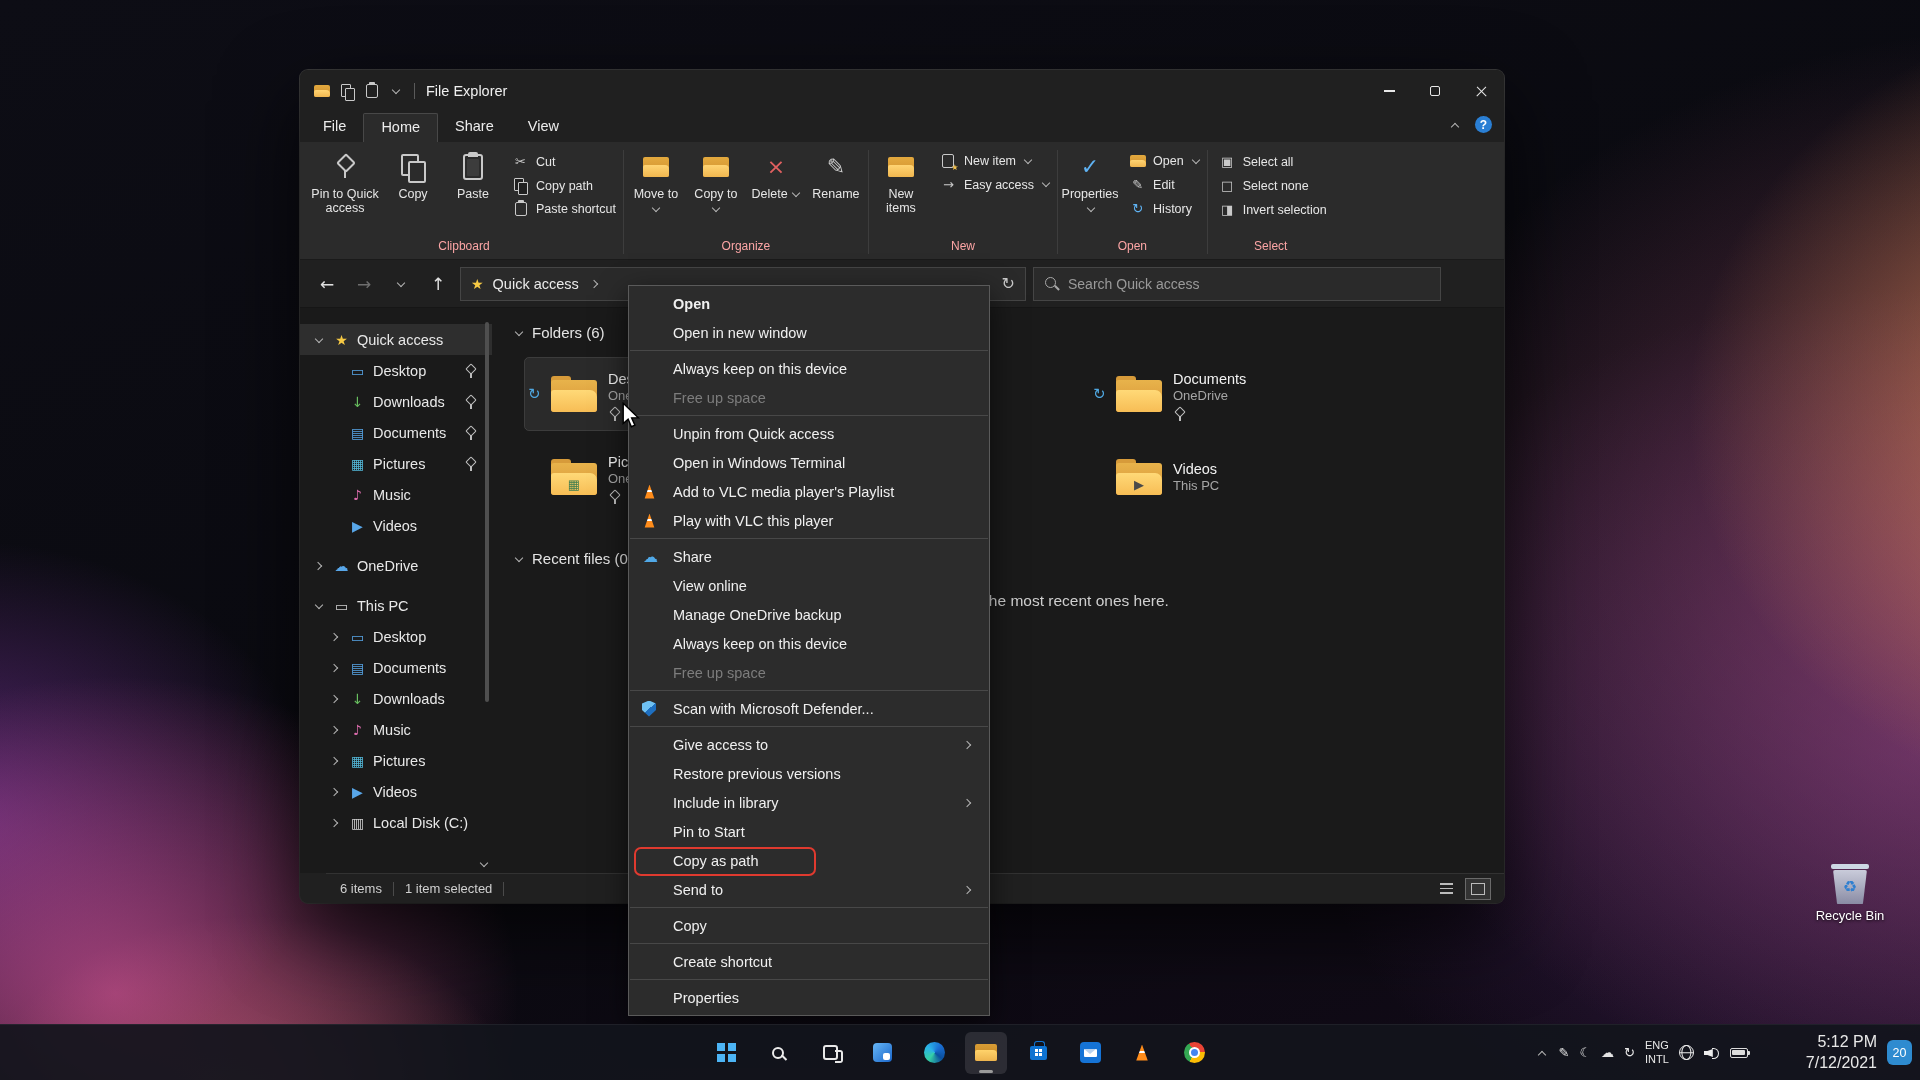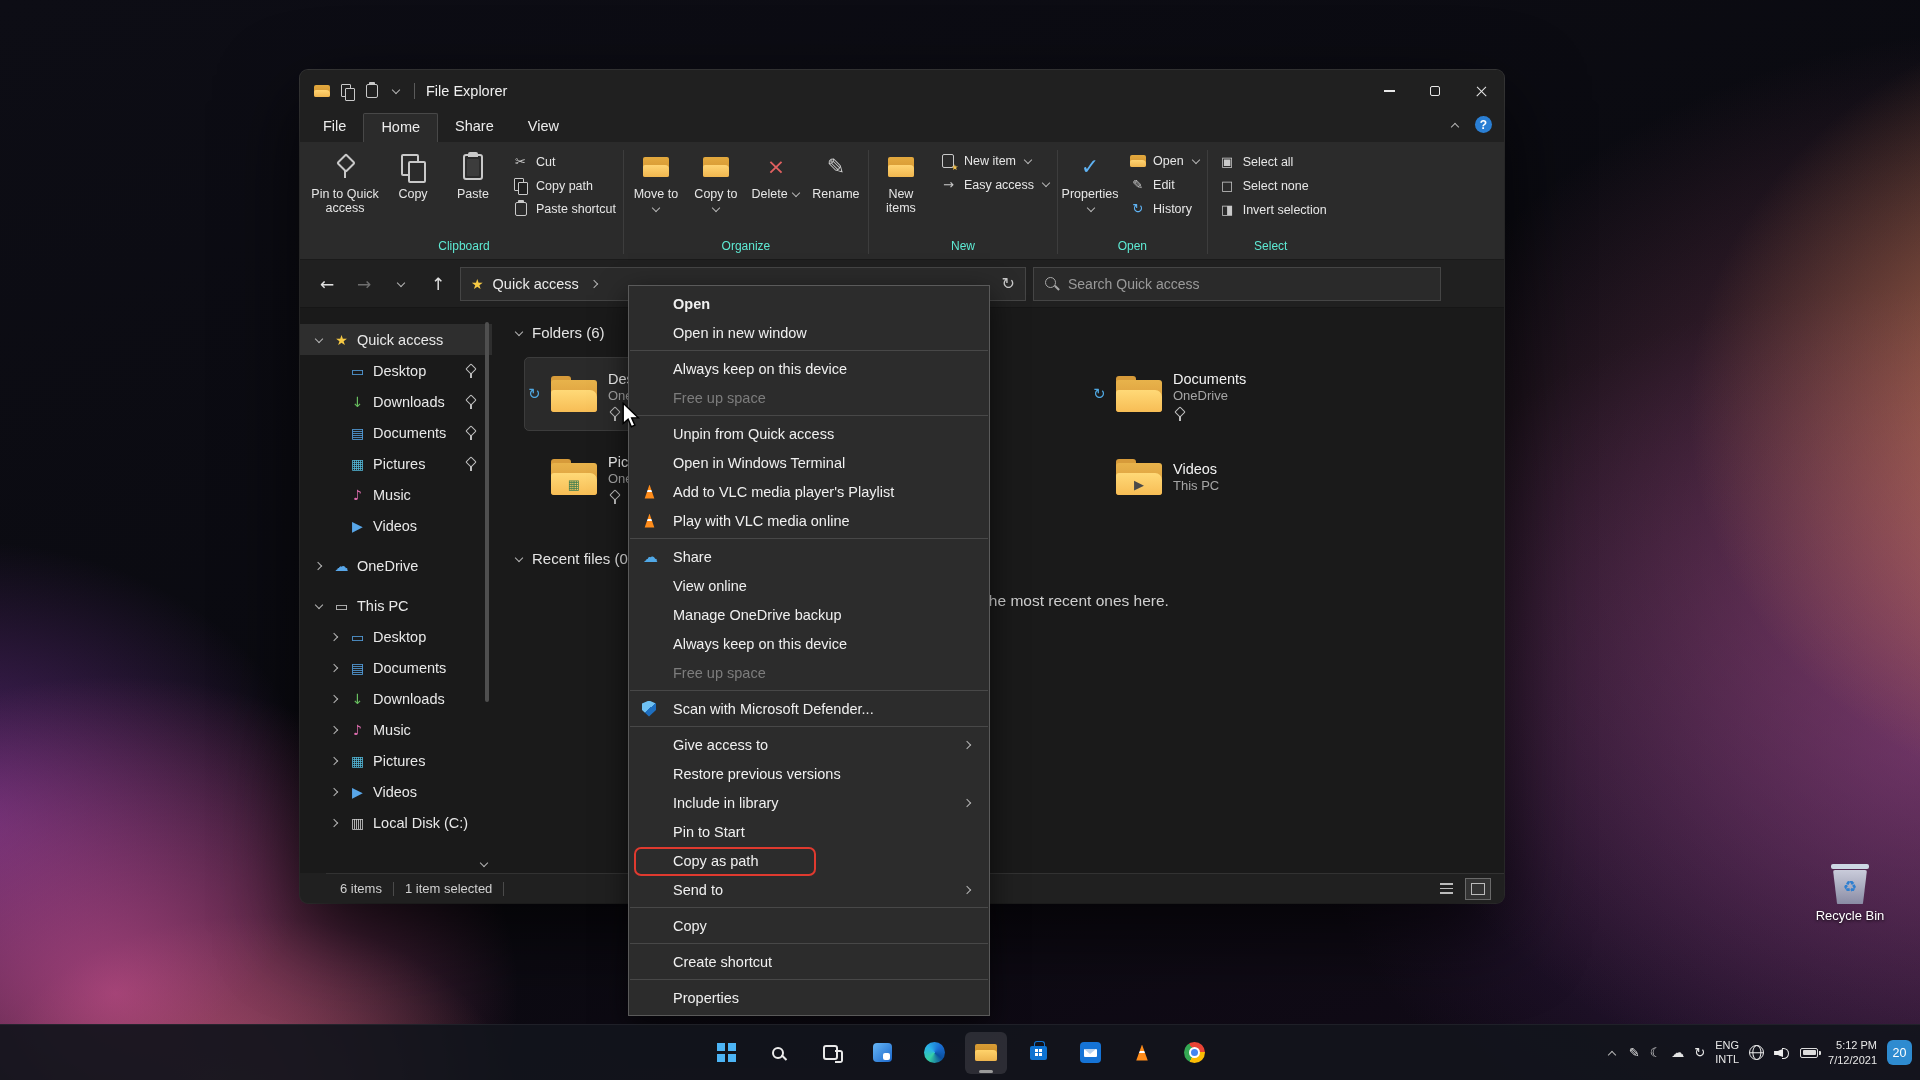--- a/index.html
+++ b/index.html
@@ -108,21 +108,21 @@
   .rbtn.big { display:flex; flex-direction:column; align-items:center; gap:5px; padding:7px 3px 2px; width:58px; }
   .rbtn.big.w74 { width:74px; }
   .rbtn.big .ricon { height:30px; display:flex; align-items:center; justify-content:center; }
   .rlabel2 { font-size:12.5px; color:#e6e6e6; text-align:center; line-height:1.15; }
   .rstack { display:flex; flex-direction:column; gap:7px; padding-top:8px; margin-left:4px; }
   .rbtn.small { display:flex; align-items:center; gap:7px; font-size:12.5px; color:#e6e6e6; padding:1px 4px; }
   .ricon-s { width:17px; display:inline-flex; justify-content:center; align-items:center; color:#c9c9c9;
     font-family:"DejaVu Sans",sans-serif; font-size:13px; flex:0 0 17px; }
   .rglyph { font-family:"DejaVu Sans",sans-serif; color:#c9c9c9; font-size:22px; line-height:1; }
   .c-red { color:#e06060; } .c-blue { color:#5fb2f2; }
-  .rgroup-label { text-align:center; color:#5eead4; font-size:12px; padding:3px 6px 6px; }
+  .rgroup-label { text-align:center; color:#fca5a5; font-size:12px; padding:3px 6px 6px; }
   .rsep { width:1px; background:#3d3d3d; margin:5px 3px; }
 
   .navrow { position:absolute; left:0; top:190px; right:0; height:48px; background:#202020;
     display:flex; align-items:center; gap:7px; padding:0 12px; border-bottom:1px solid #161616; }
   .nbtn { width:30px; height:30px; display:flex; align-items:center; justify-content:center;
     color:#e0e0e0; font-size:17px; border-radius:4px; }
   .dim { color:#6e6e6e; }
   .addr { height:34px; width:566px; background:#2a2a2a; border:1px solid #454545; display:flex;
     align-items:center; gap:9px; padding:0 10px; }
   .addr-star { color:#f6c944; font-size:14px; }
@@ -272,21 +272,21 @@
     background:#ececec; transform:translateY(-50%); }
   .vol { position:relative; width:16px; height:13px; display:inline-block; }
   .vol::before { content:""; position:absolute; left:0; top:3px; width:9px; height:8px; background:#ececec;
     clip-path:polygon(0 25%,40% 25%,100% 0,100% 100%,40% 75%,0 75%); }
   .vol::after { content:""; position:absolute; right:1px; top:2px; width:6px; height:9px;
     border:1.5px solid #ececec; border-left:none; border-top-right-radius:8px; border-bottom-right-radius:8px; }
   .bat { position:relative; width:18px; height:10px; border:1px solid #dcdcdc; border-radius:2px; display:inline-block; }
   .bat::before { content:""; position:absolute; inset:1.5px; background:#dcdcdc; border-radius:1px; }
   .bat::after { content:""; position:absolute; right:-3.5px; top:2px; width:2px; height:4px;
     background:#dcdcdc; border-radius:0 1px 1px 0; }
-  .clock { font-size:11px; text-align:right; line-height:1.3; }
+  .clock { font-size:16px; text-align:right; line-height:1.3;margin-left:48px; }
   .badge { background:#2e8bd0; color:#fff; border-radius:6px; min-width:25px; height:25px; display:flex;
     align-items:center; justify-content:center; font-size:12.5px; padding:0 4px; }
 
   
   .desktop-icon { position:absolute; left:1800px; top:862px; width:100px; text-align:center; z-index:1; }
   .bin { position:relative; width:34px; height:42px; margin:0 auto; }
   .bin::before { content:""; position:absolute; top:2px; left:-2px; right:-2px; height:5px;
     background:#cdd8e4; border-radius:2px; }
   .bin::after { content:""; position:absolute; top:8px; left:0; right:0; bottom:0;
     background:linear-gradient(rgba(222,232,242,.85),rgba(158,174,194,.75));
@@ -764,21 +764,21 @@
         </div>
 
         <div class="mitem">
           <span class="mi mi-vlc"></span>
           <span class="mlabel">Add to VLC media player's Playlist</span>
 
         </div>
 
         <div class="mitem">
           <span class="mi mi-vlc"></span>
-          <span class="mlabel">Play with VLC media online</span>
+          <span class="mlabel">Play with VLC this player</span>
 
         </div>
 
         <div class="msep"></div>
 
         <div class="mitem">
           <span class="mi mi-cloud">☁</span>
           <span class="mlabel">Share</span>
 
         </div>

